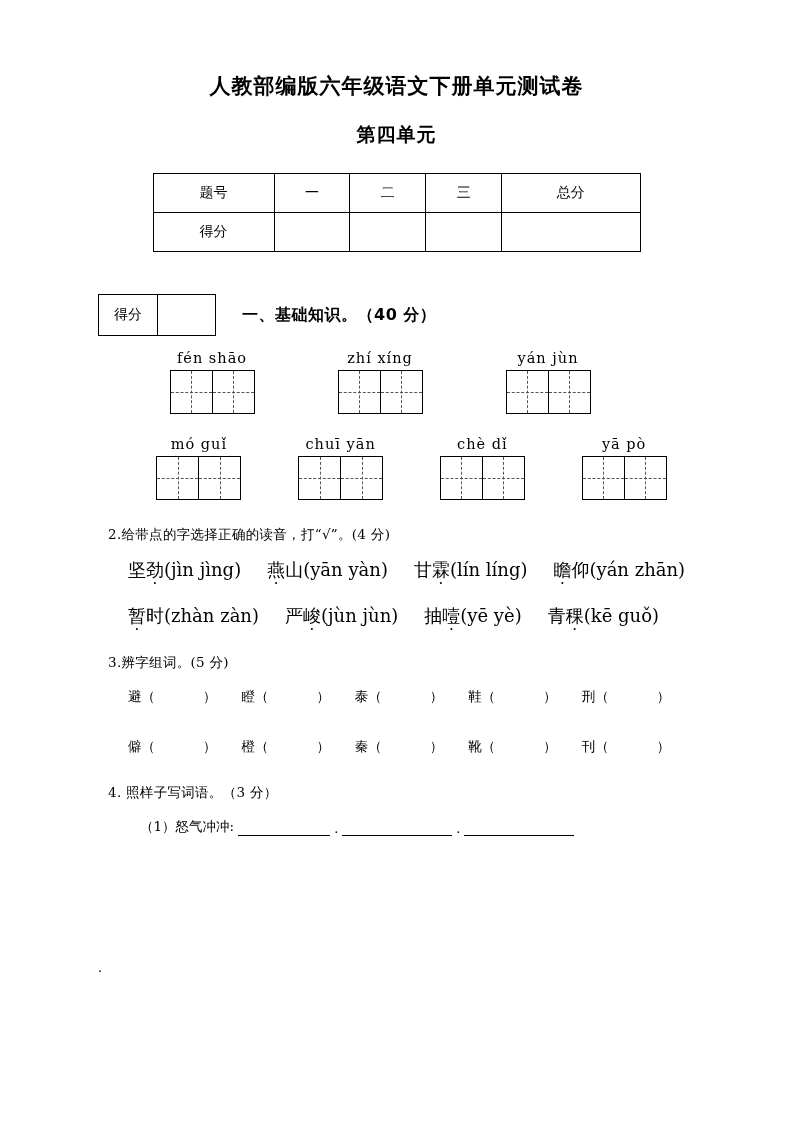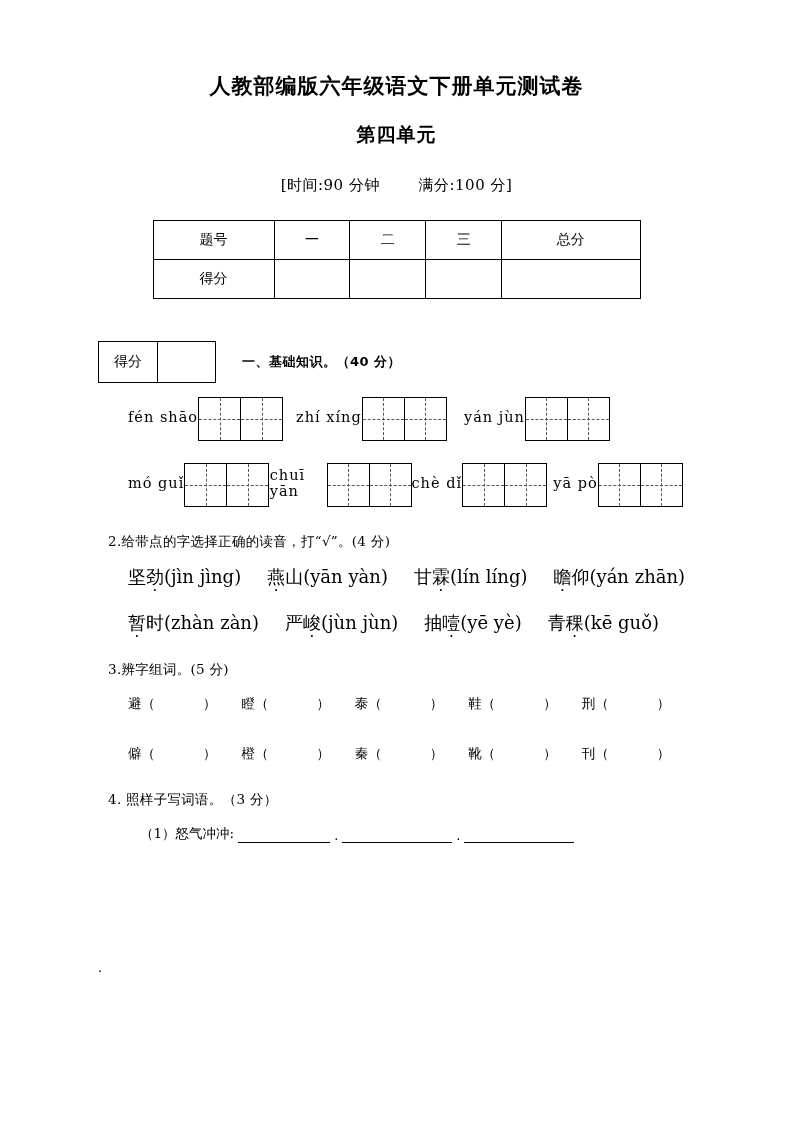--- a/index.html
+++ b/index.html
@@ -76,21 +76,21 @@
     width: 58px;
     display: flex;
     align-items: center;
     justify-content: center;
     font-size: 14px;
     border-right: 1px solid #000;
   }
   .defen-box .cell-r { flex: 1; }
   .section-title {
     margin-left: 26px;
-    font-size: 13px;
+    font-size: 16px;
     font-weight: bold;
     font-family: "DejaVu Sans", "Liberation Sans", sans-serif;
     letter-spacing: 0.5px;
   }
 
   .q {
     font-size: 13.5px;
     margin-top: 30px;
     letter-spacing: 0.3px;
   }
@@ -98,21 +98,21 @@
 
   
   .pinyin-row {
     display: flex;
     margin-top: 14px;
     padding-left: 30px;
   }
   .pinyin-item {
     width: 168px;
     display: flex;
-    flex-direction: row;
+    flex-direction: column;
     align-items: center;
   }
   .pinyin-text {
     font-size: 14.5px;
     letter-spacing: 1px;
     margin-bottom: 4px;
     font-family: "DejaVu Serif", "Liberation Serif", serif;
   }
   .tzg {
     display: flex;
@@ -204,25 +204,20 @@
   .tinydot { font-size: 13px; }
 </style>
 </head>
 <body>
 
 <div class="page">
 
   <div class="title">人教部编版六年级语文下册单元测试卷</div>
   <div class="subtitle">第四单元</div>
 
-  <div class="meta">
-    <span>[时间:90 分钟</span>
-    <span class="gap"></span>
-    <span>满分:100 分]</span>
-  </div>
 
   <table class="score-table">
     <tbody>
         <tr>
       <td class="label">题号</td>
       <td>一</td>
       <td>二</td>
       <td>三</td>
       <td>总分</td>
     </tr>

